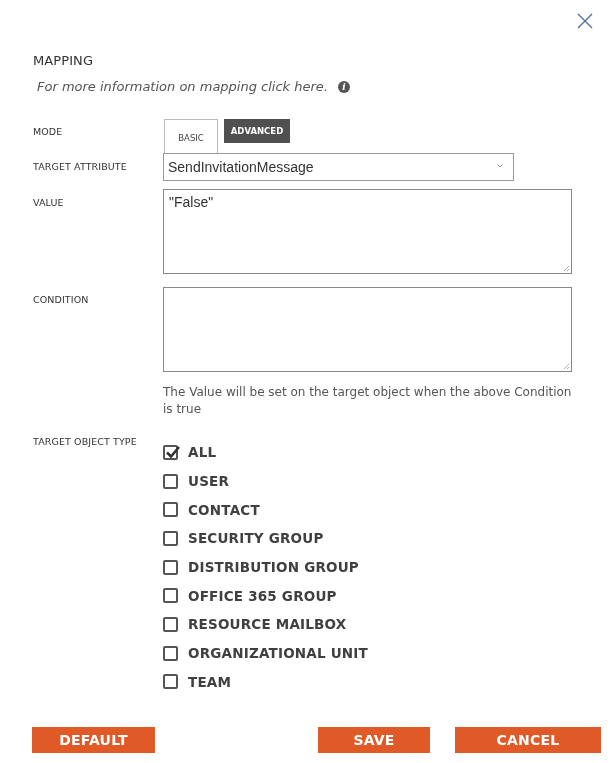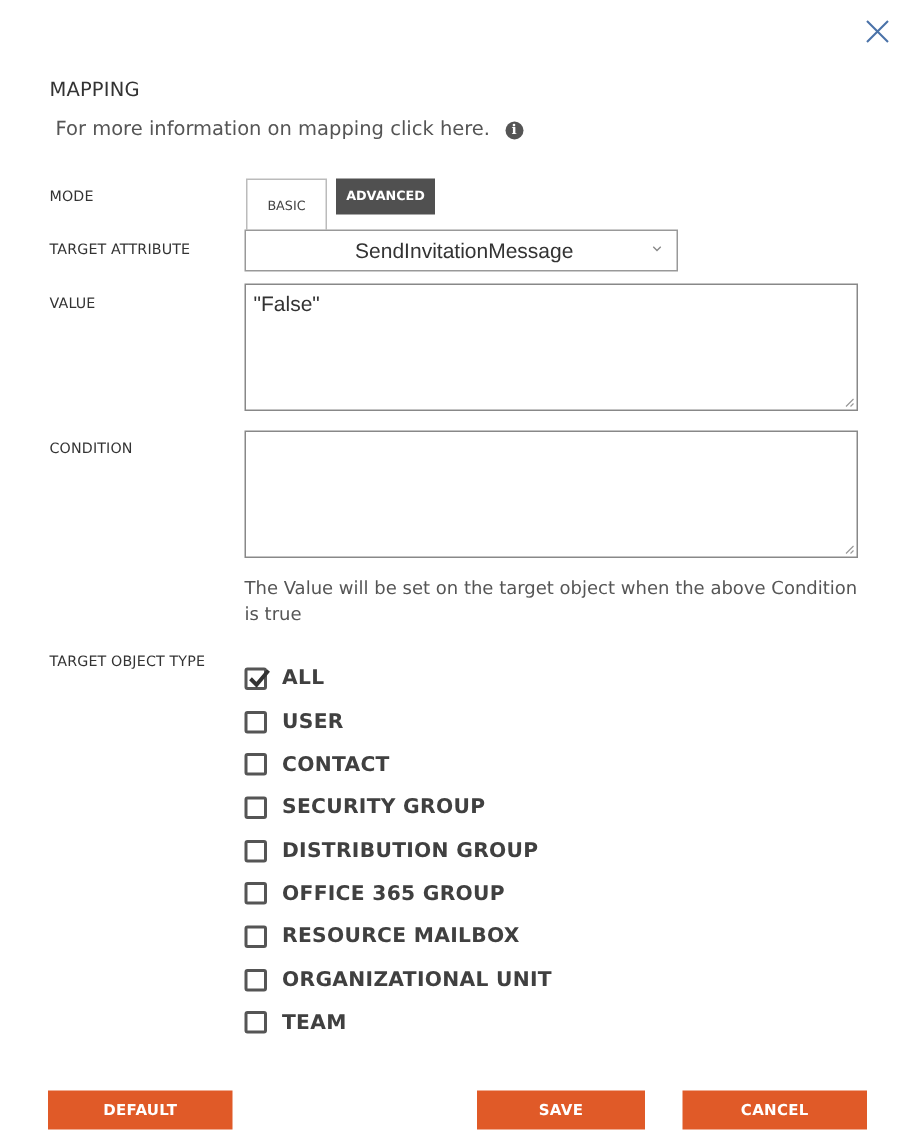--- a/index.html
+++ b/index.html
@@ -1,35 +1,35 @@
 <!DOCTYPE html>
 <html><head>
   <meta charset="utf-8">
   <style>
     * { box-sizing: border-box; margin: 0; padding: 0; }
     html, body { width: 610px; height: 763px; background: #ffffff; overflow: hidden; }
     body { position: relative; font-family: "DejaVu Sans", "Liberation Sans", sans-serif; color: #333; }
     .close-btn { position: absolute; left: 576px; top: 12px; width: 18px; height: 18px; cursor: pointer; }
     .title { position: absolute; left: 33px; top: 53px; font-size: 13px; color: #333; letter-spacing: 0.1px; }
-    .info-line { position: absolute; left: 37px; top: 79px; font-size: 13px; color: #555; display: flex; align-items: center; }
+    .info-line { position: absolute; left: 37px; top: 79px; font-size: 13px; color: #555; display: flex; align-items: center; font-style: italic; }
     .info-line .info-icon { margin-left: 10px; width: 12px; height: 12px; border-radius: 50%; background: #555; color: #fff; font-size: 9px; font-weight: bold; display: inline-flex; align-items: center; justify-content: center; font-family: "DejaVu Serif", serif; }
     .label { position: absolute; left: 33px; font-size: 9.5px; color: #333; letter-spacing: 0.1px; }
     .mode-basic { position: absolute; left: 164px; top: 119px; width: 54px; height: 37px; border: 1px solid #bbb; background: #fff; color: #444; font-size: 8.5px; display: flex; align-items: center; justify-content: center; cursor: pointer; }
     .mode-adv { position: absolute; left: 224px; top: 119px; width: 66px; height: 24px; background: #505050; color: #fff; font-size: 8.5px; font-weight: bold; display: flex; align-items: center; justify-content: center; cursor: pointer; }
-    .select { position: absolute; left: 163px; top: 153px; width: 289px; height: 28px; border: 1px solid #999; background: #fff; font-family: "Liberation Sans", sans-serif; font-size: 14px; color: #333; padding-left: 4px; display: flex; align-items: center; cursor: pointer; justify-content: center; }
+    .select { position: absolute; left: 163px; top: 153px; width: 351px; height: 28px; border: 1px solid #999; background: #fff; font-family: "Liberation Sans", sans-serif; font-size: 14px; color: #333; padding-left: 4px; display: flex; align-items: center; cursor: pointer; }
     .select .chev { position: absolute; right: 10px; top: 9px; width: 6px; height: 6px; }
     .textarea { position: absolute; left: 163px; width: 409px; height: 85px; border: 1px solid #888; background: #fff; font-family: "Liberation Sans", sans-serif; font-size: 14px; color: #333; padding: 4px 5px; }
     .textarea .grip { position: absolute; right: 1px; bottom: 1px; width: 8px; height: 8px; }
     .hint { position: absolute; left: 163px; top: 384px; width: 420px; font-size: 12px; line-height: 17px; color: #555; }
     .cb-list { position: absolute; left: 163px; top: 438px; }
     .cb-item { display: flex; align-items: center; height: 28.7px; cursor: pointer; }
     .cb-box { width: 15px; height: 15px; border: 2px solid #555; border-radius: 2px; background: #fff; position: relative; flex: none; }
     .cb-box svg { position: absolute; left: -1px; top: -3px; }
     .cb-label { margin-left: 10px; font-size: 13.5px; font-weight: bold; color: #404040; letter-spacing: 0.2px; }
-    .btn { position: absolute; top: 727px; height: 26px; background: #e05a28; color: #fff; font-size: 10px; font-weight: bold; display: flex; align-items: center; justify-content: center; cursor: pointer; letter-spacing: 0.2px; }
+    .btn { position: absolute; top: 727px; height: 26px; background: #e05a28; color: #fff; font-size: 14px; font-weight: bold; display: flex; align-items: center; justify-content: center; cursor: pointer; letter-spacing: 0.2px; }
   </style>
 </head>
 <body>
 
 <div class="close-btn">
   <svg width="18" height="18" viewBox="0 0 18 18">
     <path d="M2 2 L16 16 M16 2 L2 16" stroke="#4a72a8" stroke-width="1.4" fill="none"></path>
   </svg>
 </div>
 
@@ -108,13 +108,13 @@
       <span class="cb-label">ORGANIZATIONAL UNIT</span>
     </div>
   <div class="cb-item">
       <span class="cb-box"></span>
       <span class="cb-label">TEAM</span>
     </div>
 </div>
 
 <div class="btn" style="left:32px; width:123px">DEFAULT</div>
 <div class="btn" style="left:318px; width:112px">SAVE</div>
-<div class="btn" style="left:455px; width:123px">CANCEL</div>
+<div class="btn" style="left:455px; width:146px">CANCEL</div>
 
 </body></html>

